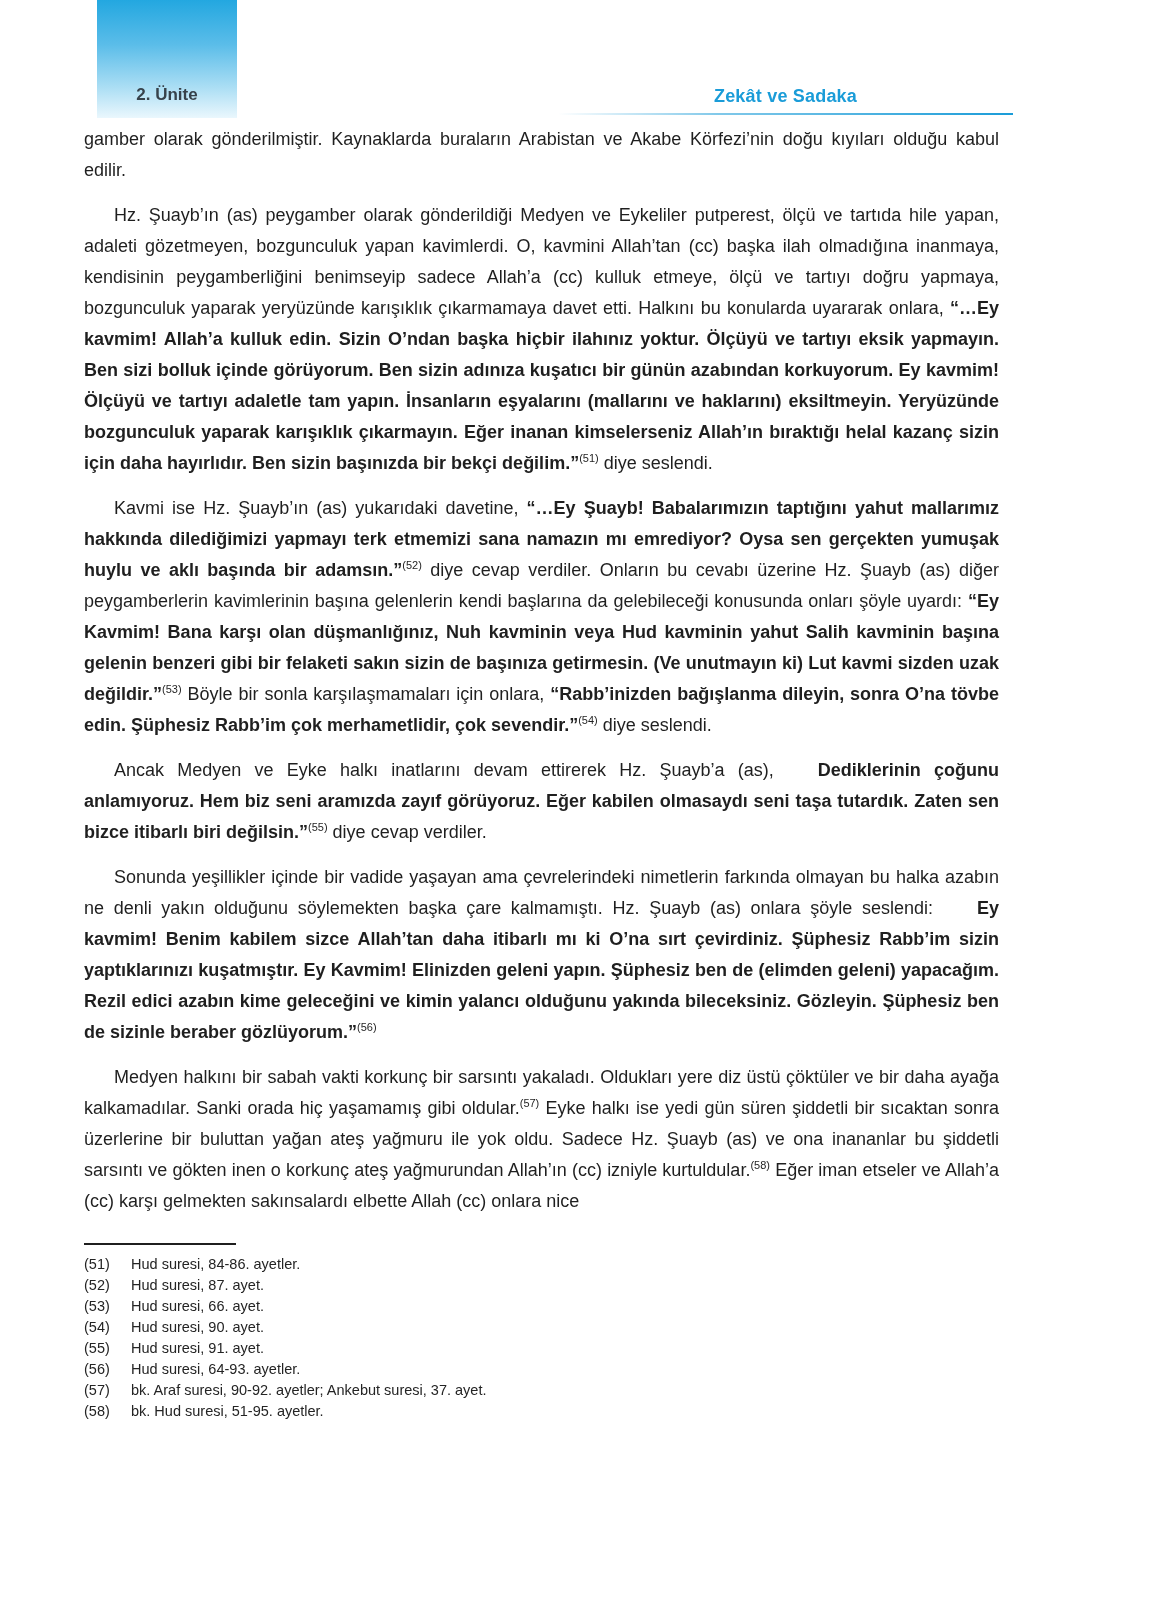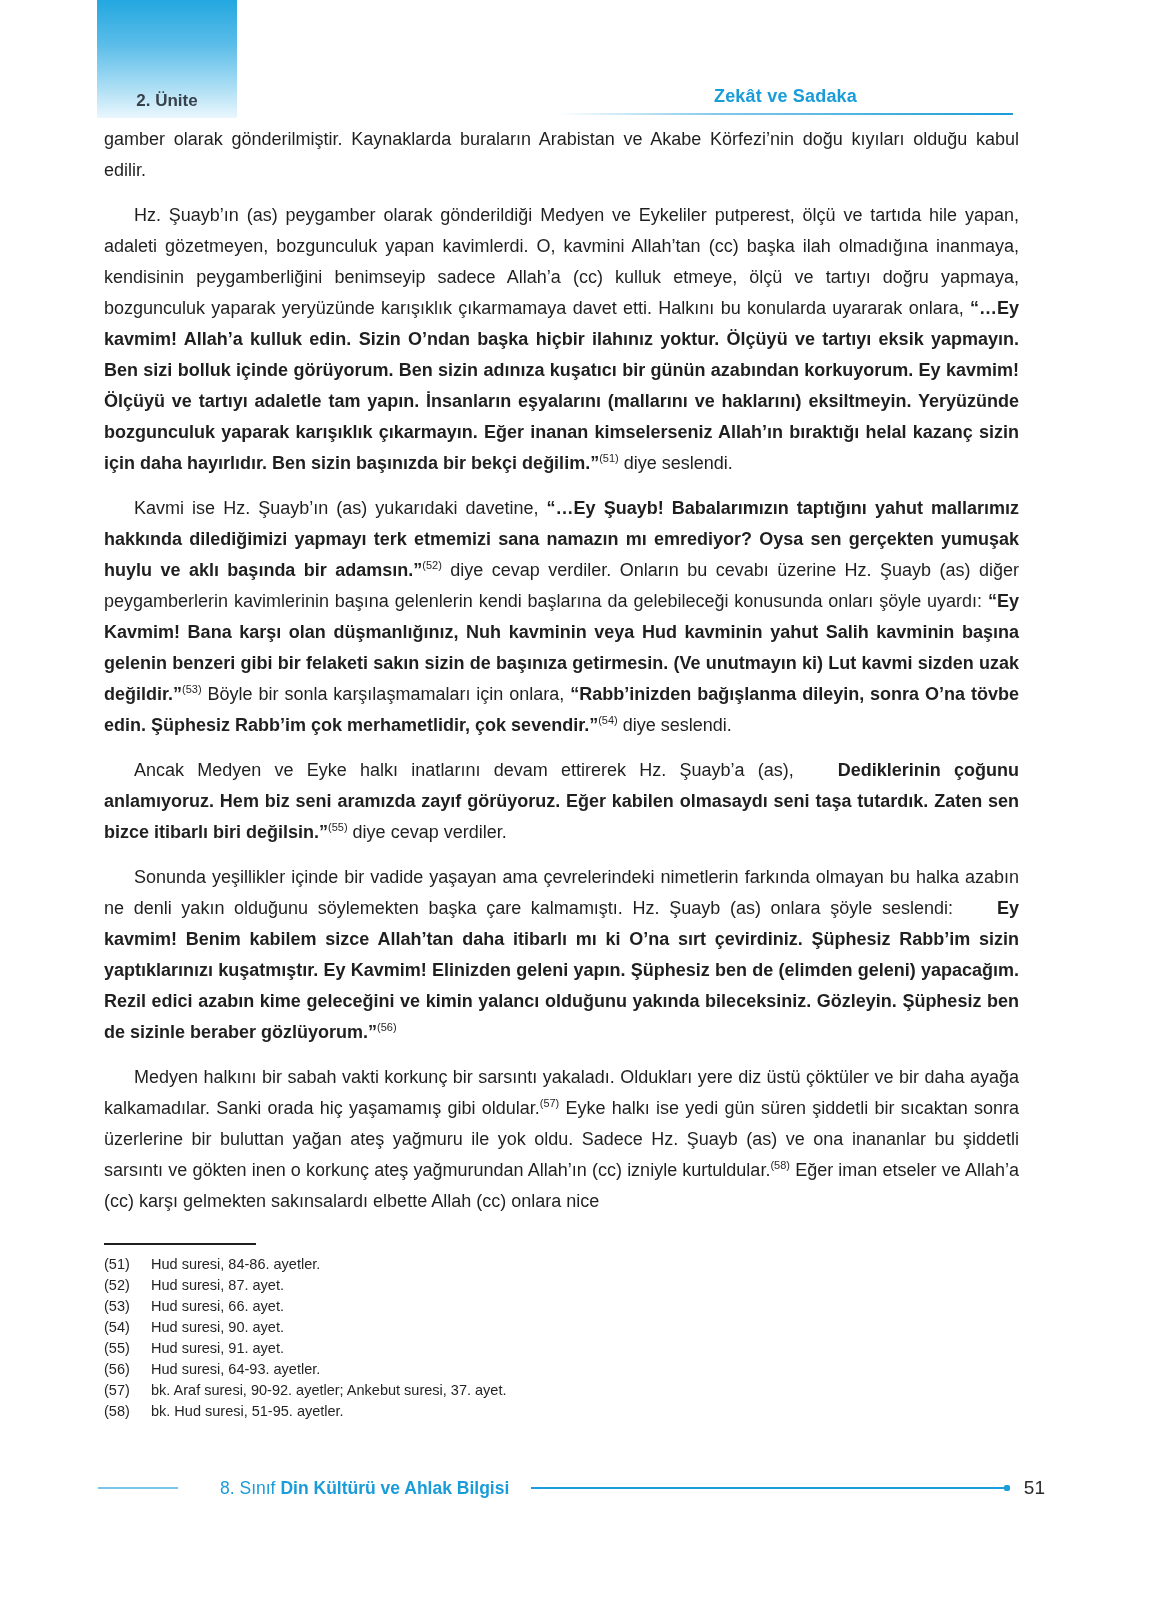--- a/index.html
+++ b/index.html
@@ -15,33 +15,33 @@
     font-family: "Liberation Sans", "DejaVu Sans", sans-serif;
     color: var(--body-text);
   }
   .page { position: relative; width: 1151px; height: 1624px; overflow: hidden; background: #ffffff; }
 
   
   .unit-box {
     position: absolute; left: 97px; top: 0; width: 140px; height: 118px;
     background: linear-gradient(180deg, var(--unit-box-top) 0%, #5bbde9 38%, #abdef4 74%, var(--unit-box-bottom) 100%);
     display: flex; align-items: flex-end; justify-content: center;
-    padding-bottom: 7px;
+    padding-bottom: 13px;
   }
   .unit-label { font-size: 17px; font-weight: 700; color: #37424b; }
 
   .section-head { position: absolute; top: 86px; right: 138px; text-align: center; }
   .section-title { font-size: 18px; font-weight: 700; color: var(--accent-blue); letter-spacing: 0.2px; }
   .section-underline {
     margin-top: 6px; margin-left: auto; height: 2px; width: 455px;
     background: linear-gradient(90deg, rgba(26,156,216,0) 0%, rgba(26,156,216,0.55) 35%, var(--accent-blue) 100%);
   }
 
   
-  .content { position: absolute; left: 104px; top: 124px; width: 915px; }
+  .content { position: absolute; left: 84px; top: 124px; width: 915px; }
   .para {
     margin: 0 0 14px 0; font-size: 18px; line-height: 31px;
     text-align: justify; color: var(--body-text);
   }
   .para.indent { text-indent: 30px; }
   .para .b { font-weight: 700; }
   .gap { display: inline-block; width: 44px; }
   sup.fnref {
     font-size: 11px; font-weight: 400; line-height: 0;
     vertical-align: baseline; position: relative; top: -7px;
@@ -126,22 +126,14 @@
             <span class="fn-text">bk. Araf suresi, 90-92. ayetler; Ankebut suresi, 37. ayet.</span>
           </div>
           <div class="fn-row">
             <span class="fn-marker">(58)</span>
             <span class="fn-text">bk. Hud suresi, 51-95. ayetler.</span>
           </div>
         </div>
     </div>
   </div>
 
-  <div class="footer">
-    <div class="footer-line-left"></div>
-    <div class="footer-title">
-      <span class="grade">8. Sınıf</span><span class="course">Din Kültürü ve Ahlak Bilgisi</span>
-    </div>
-    <div class="footer-line-right"></div>
-    <div class="footer-page-number">51</div>
-  </div>
 
 </div>
 
 </body></html>

